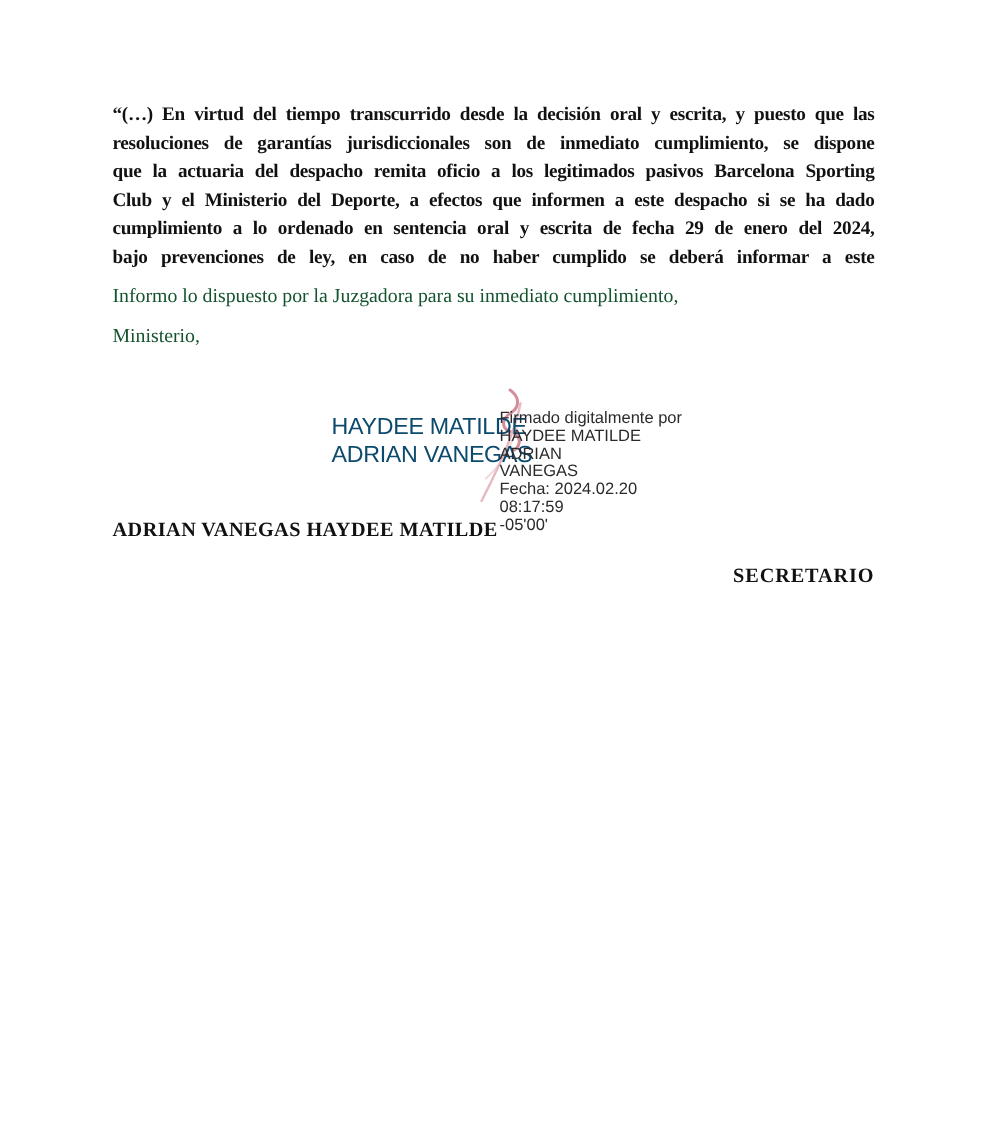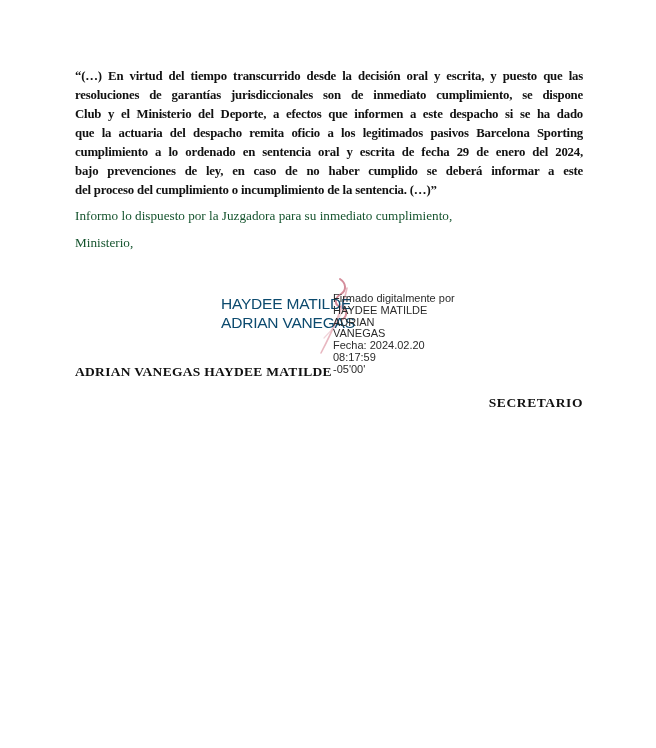--- a/index.html
+++ b/index.html
@@ -102,25 +102,24 @@
   }
 </style>
 </head>
 <body>
 
 <div class="page">
   <div class="content">
 
     <div class="para-line">“(…) En virtud del tiempo transcurrido desde la decisión oral y escrita, y puesto que las</div>
     <div class="para-line">resoluciones de garantías jurisdiccionales son de inmediato cumplimiento, se dispone</div>
+    <div class="para-line">que la actuaria del despacho remita oficio a los legitimados pasivos Barcelona Sporting</div>
     <div class="para-line">Club y el Ministerio del Deporte, a efectos que informen a este despacho si se ha dado</div>
-    <div class="para-line">que la actuaria del despacho remita oficio a los legitimados pasivos Barcelona Sporting</div>
     <div class="para-line">cumplimiento a lo ordenado en sentencia oral y escrita de fecha 29 de enero del 2024,</div>
     <div class="para-line">bajo prevenciones de ley, en caso de no haber cumplido se deberá informar a este</div>
-    <div class="para-line last">del proceso del cumplimiento o incumplimiento de la sentencia. (…)”</div>
 
     <div class="plain-line informo-line">Informo lo dispuesto por la Juzgadora para su inmediato cumplimiento,</div>
 
     <div class="plain-line closing-line">Ministerio,</div>
 
     <div class="sig-block">
       <svg class="sig-flourish" viewBox="0 0 36 80" fill="none" xmlns="http://www.w3.org/2000/svg">
         <path d="M23 3c6 4 7 11 1 15c-7 4-7 11 0 13c6 2 7 8 2 12" stroke-width="2" fill="none" stroke-linecap="round" stroke="#d48d9b"></path>
         <path d="M30 12C26 32 16 54 4 77" stroke-width="1.6" fill="none" stroke-linecap="round" stroke="#e8b8c1"></path>
         <path d="M7 62c10-9 17-21 21-35" stroke-width="1.2" fill="none" stroke-linecap="round" opacity="0.6" stroke="#e8b8c1"></path>

